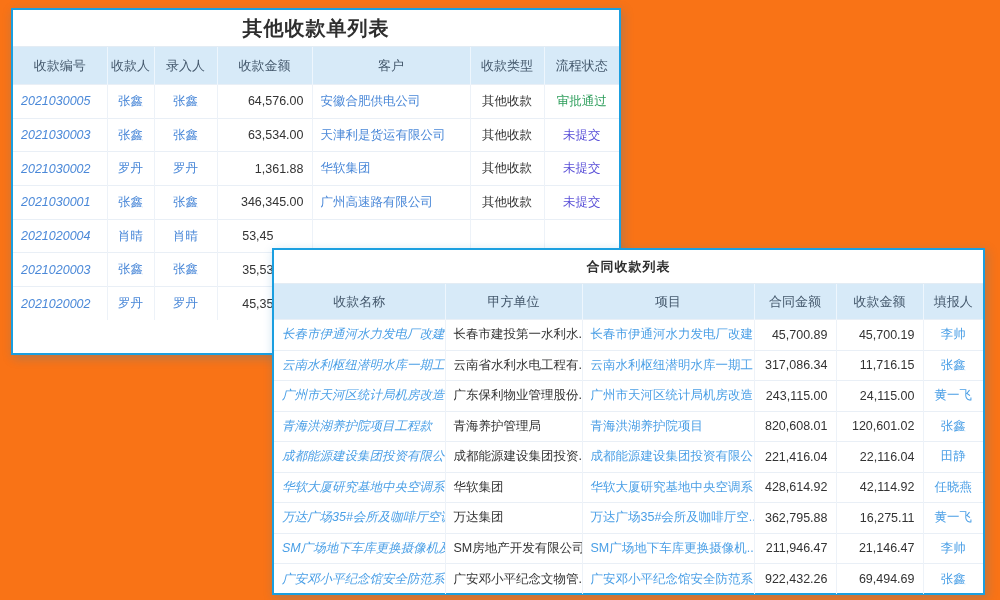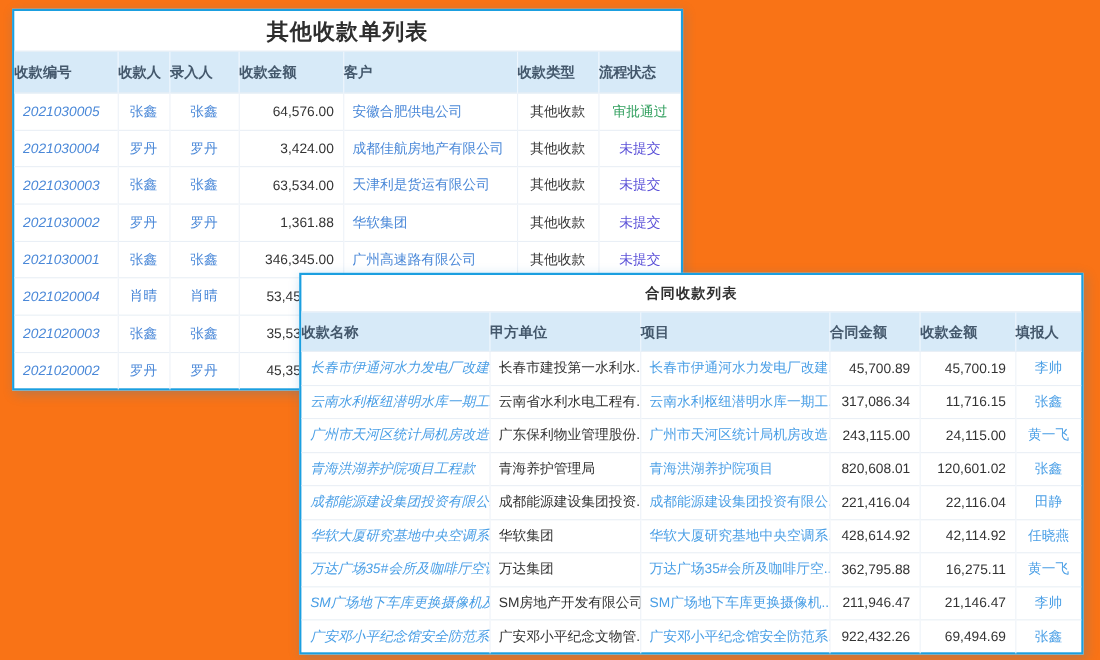--- a/index.html
+++ b/index.html
@@ -9,21 +9,21 @@
          box-shadow:2px 3px 10px rgba(30,130,200,0.30);}
   #panel-other{left:11px;top:8px;width:610px;height:347px;z-index:1;}
   #panel-contract{left:272px;top:248px;width:713px;height:347px;z-index:2;}
 
   .panel-title{display:flex;align-items:center;justify-content:center;font-weight:bold;
                color:#2e2e2e;border-bottom:1px solid #e3ecf4;letter-spacing:1px;}
   #panel-other .panel-title{height:36px;font-size:20px;}
   #panel-contract .panel-title{height:33px;font-size:13px;}
 
   table{border-collapse:collapse;table-layout:fixed;width:100%;font-size:12.5px;color:#333;}
-  th{background:#d7eaf8;color:#44586c;font-weight:bold;font-size:13px;text-align:left;
+  th{background:#d7eaf8;color:#44586c;font-weight:normal;font-size:13px;text-align:center;
      border-left:1px solid #eef6fd;padding:0;}
   th:first-child{border-left:none;}
   #panel-other th{height:37px;}
   #panel-contract th{height:35px;}
 
   td{border-top:1px solid #e9eff6;border-left:1px solid #edf2f8;overflow:hidden;
      white-space:nowrap;padding:0 8px;}
   td:first-child{border-left:none;font-style:italic;}
   #panel-other tbody tr{height:33.7px;}
   #panel-contract tbody tr{height:30.5px;}
@@ -68,29 +68,20 @@
           <tr>
     <td class="c-left link">2021030005</td>
     <td class="c-center link">张鑫</td>
     <td class="c-center link">张鑫</td>
     <td class="c-amount">64,576.00</td>
     <td class="c-left link">安徽合肥供电公司</td>
     <td class="c-center">其他收款</td>
     <td class="c-center status" style="color: rgb(46, 158, 92);">审批通过</td>
   </tr>
           <tr>
-    <td class="c-left link">2021030004</td>
-    <td class="c-center link">罗丹</td>
-    <td class="c-center link">罗丹</td>
-    <td class="c-amount">3,424.00</td>
-    <td class="c-left link">成都佳航房地产有限公司</td>
-    <td class="c-center">其他收款</td>
-    <td class="c-center status" style="color: rgb(91, 81, 216);">未提交</td>
-  </tr>
-          <tr>
     <td class="c-left link">2021030003</td>
     <td class="c-center link">张鑫</td>
     <td class="c-center link">张鑫</td>
     <td class="c-amount">63,534.00</td>
     <td class="c-left link">天津利是货运有限公司</td>
     <td class="c-center">其他收款</td>
     <td class="c-center status" style="color: rgb(91, 81, 216);">未提交</td>
   </tr>
           <tr>
     <td class="c-left link">2021030002</td>

